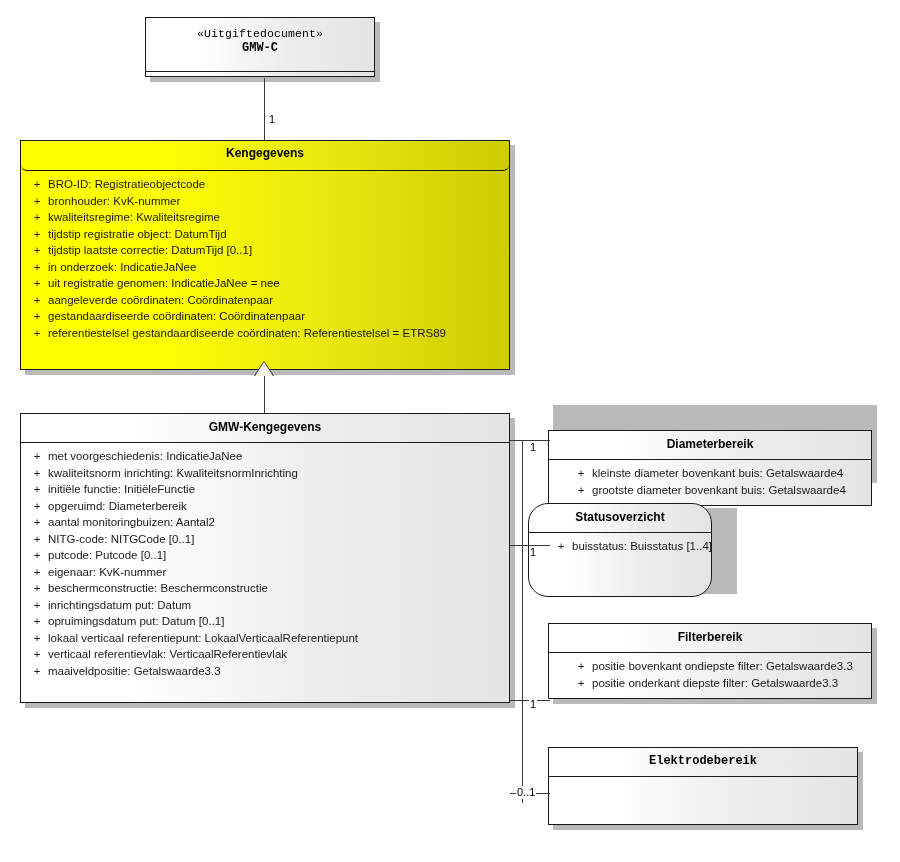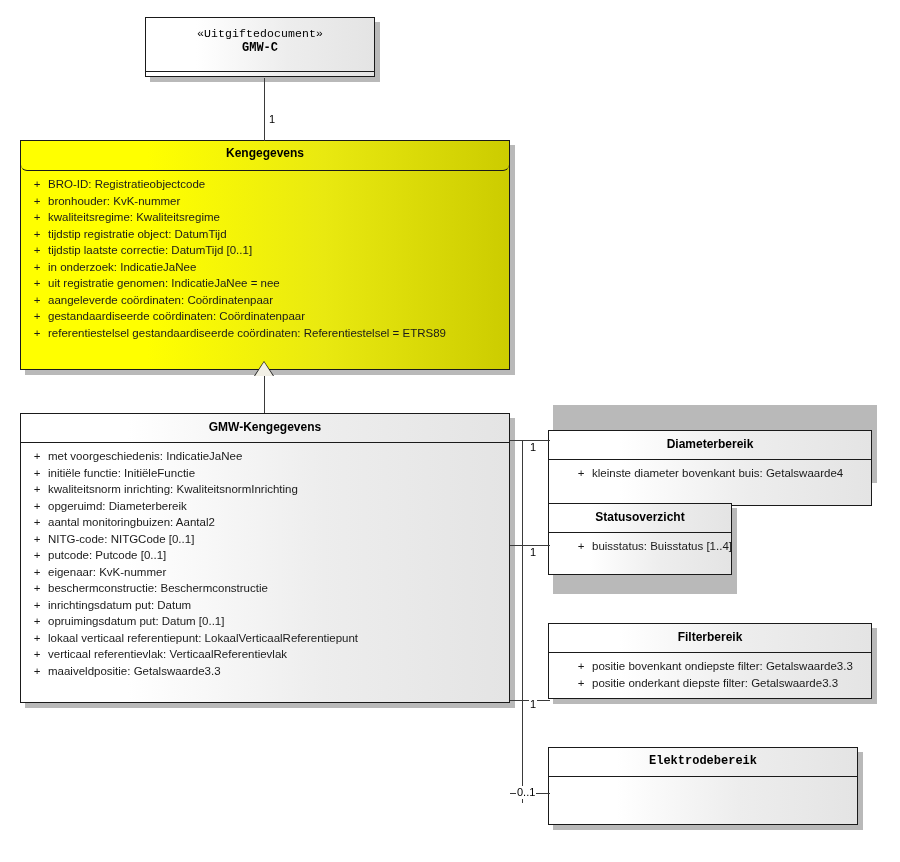--- a/index.html
+++ b/index.html
@@ -179,22 +179,22 @@
       </div>
   </div>
 
   <div class="uml-shadow" style="left:25px; top:418px; width:490px; height:290px;"></div>
   <div class="uml-class cls-grey" style="left:20px; top:413px; width:490px; height:290px;">
     <div class="uml-header" style="height:29px; padding-top:6px;">
       <span>GMW-Kengegevens</span>
     </div>
     <div class="uml-attrs" style="padding-left:5px;">
         <div class="attr-row"><span class="attr-vis">+</span><span class="attr-txt">met voorgeschiedenis: IndicatieJaNee</span></div>
+        <div class="attr-row"><span class="attr-vis">+</span><span class="attr-txt">kwaliteitsnorm inrichting: KwaliteitsnormInrichting</span></div>
         <div class="attr-row"><span class="attr-vis">+</span><span class="attr-txt">initiële functie: InitiëleFunctie</span></div>
-        <div class="attr-row"><span class="attr-vis">+</span><span class="attr-txt">kwaliteitsnorm inrichting: KwaliteitsnormInrichting</span></div>
         <div class="attr-row"><span class="attr-vis">+</span><span class="attr-txt">opgeruimd: Diameterbereik</span></div>
         <div class="attr-row"><span class="attr-vis">+</span><span class="attr-txt">aantal monitoringbuizen: Aantal2</span></div>
         <div class="attr-row"><span class="attr-vis">+</span><span class="attr-txt">NITG-code: NITGCode [0..1]</span></div>
         <div class="attr-row"><span class="attr-vis">+</span><span class="attr-txt">putcode: Putcode [0..1]</span></div>
         <div class="attr-row"><span class="attr-vis">+</span><span class="attr-txt">eigenaar: KvK-nummer</span></div>
         <div class="attr-row"><span class="attr-vis">+</span><span class="attr-txt">beschermconstructie: Beschermconstructie</span></div>
         <div class="attr-row"><span class="attr-vis">+</span><span class="attr-txt">inrichtingsdatum put: Datum</span></div>
         <div class="attr-row"><span class="attr-vis">+</span><span class="attr-txt">opruimingsdatum put: Datum [0..1]</span></div>
         <div class="attr-row"><span class="attr-vis">+</span><span class="attr-txt">lokaal verticaal referentiepunt: LokaalVerticaalReferentiepunt</span></div>
         <div class="attr-row"><span class="attr-vis">+</span><span class="attr-txt">verticaal referentievlak: VerticaalReferentievlak</span></div>
@@ -202,25 +202,26 @@
       </div>
   </div>
 
   <div class="uml-shadow" style="left:553px; top:405px; width:324px; height:78px;"></div>
   <div class="uml-class cls-grey" style="left:548px; top:400px; width:324px; height:76px;margin-top:30px;">
     <div class="uml-header" style="height:29px; padding-top:6px;">
       <span>Diameterbereik</span>
     </div>
     <div class="uml-attrs">
         <div class="attr-row"><span class="attr-vis">+</span><span class="attr-txt">kleinste diameter bovenkant buis: Getalswaarde4</span></div>
+        <div class="attr-row"><span class="attr-vis">+</span><span class="attr-txt">grootste diameter bovenkant buis: Getalswaarde4</span></div>
       </div>
   </div>
 
   <div class="uml-shadow" style="left:553px; top:508px; width:184px; height:86px;"></div>
-  <div class="uml-class cls-grey" style="left:548px; top:503px; width:184px; height:72px;">
+  <div class="uml-class cls-grey" style="left:528px; top:503px; width:184px; height:94px;border-radius:20px;">
     <div class="uml-header" style="height:29px; padding-top:6px;">
       <span>Statusoverzicht</span>
     </div>
     <div class="uml-attrs">
         <div class="attr-row"><span class="attr-vis">+</span><span class="attr-txt">buisstatus: Buisstatus [1..4]</span></div>
       </div>
   </div>
 
   <div class="uml-shadow" style="left:553px; top:628px; width:324px; height:76px;"></div>
   <div class="uml-class cls-grey" style="left:548px; top:623px; width:324px; height:76px;">

